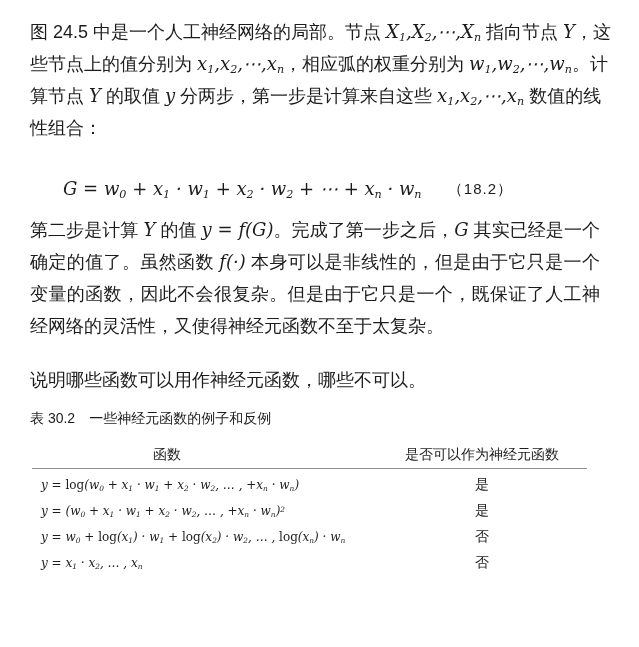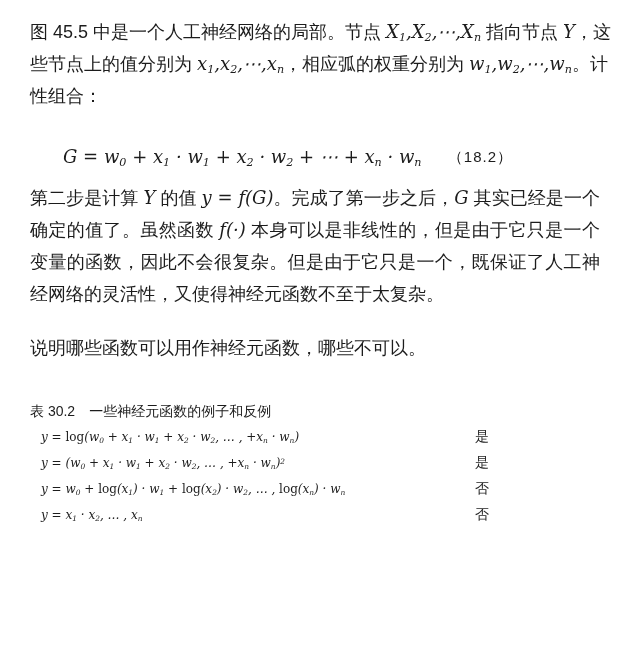--- a/index.html
+++ b/index.html
@@ -41,21 +41,21 @@
     padding-left: 33px;
     padding-right: 87px;
     font-size: 18px;
   }
   .eq-num {
     font-size: 15px;
     color: #1c1c1c;
     letter-spacing: 1px;
   }
   .table-caption {
-    margin-top: 37px;
+    margin-top: 12px;
     height: 20px;
     line-height: 20px;
     font-size: 14px;
   }
   .table-caption .cap-label { margin-right: 14px; }
   .nn-table {
     margin-left: 2px;
     width: 555px;
   }
   .thead {
@@ -87,22 +87,23 @@
     white-space: nowrap;
   }
   .cell-ans { flex: 1; text-align: center; font-size: 14px; font-family: "Liberation Sans", "DejaVu Sans", sans-serif; font-style: normal; }
 </style>
 </head>
 <body>
 
 <div class="page">
 
   <div class="para" id="p1">
-      <div class="line"><span>图 45.5 中是一个人工神经网络的局部。节点 </span><span class="math">X<sub>1</sub>,X<sub>2</sub>,⋯,X<sub>n</sub></span><span> 指向节点 </span><span class="math">Y</span><span>，这</span></div>
+      <div class="line"><span>图 24.5 中是一个人工神经网络的局部。节点 </span><span class="math">X<sub>1</sub>,X<sub>2</sub>,⋯,X<sub>n</sub></span><span> 指向节点 </span><span class="math">Y</span><span>，这</span></div>
       <div class="line"><span>些节点上的值分别为 </span><span class="math">x<sub>1</sub>,x<sub>2</sub>,⋯,x<sub>n</sub></span><span>，相应弧的权重分别为 </span><span class="math">w<sub>1</sub>,w<sub>2</sub>,⋯,w<sub>n</sub></span><span>。计</span></div>
+      <div class="line"><span>算节点 </span><span class="math">Y</span><span> 的取值 </span><span class="math">y</span><span> 分两步，第一步是计算来自这些 </span><span class="math">x<sub>1</sub>,x<sub>2</sub>,⋯,x<sub>n</sub></span><span> 数值的线</span></div>
       <div class="line"><span>性组合：</span></div>
     </div>
 
   <div class="formula-row">
     <span class="math">G = w<sub>0</sub> + x<sub>1</sub> · w<sub>1</sub> + x<sub>2</sub> · w<sub>2</sub> + ⋯ + x<sub>n</sub> · w<sub>n</sub></span>
     <span class="eq-num">（18.2）</span>
   </div>
 
   <div class="para" id="p2">
       <div class="line"><span>第二步是计算 </span><span class="math">Y</span><span> 的值 </span><span class="math">y = f(G)</span><span>。完成了第一步之后，</span><span class="math">G</span><span> 其实已经是一个</span></div>
@@ -113,20 +114,24 @@
 
   <div class="para" id="p3">
       <div class="line"><span>说明哪些函数可以用作神经元函数，哪些不可以。</span></div>
     </div>
 
   <div class="table-caption">
     <span class="cap-label">表 30.2</span><span class="cap-title">一些神经元函数的例子和反例</span>
   </div>
 
   <div class="nn-table">
+    <div class="thead">
+      <div class="th-fn">函数</div>
+      <div class="th-ans">是否可以作为神经元函数</div>
+    </div>
     <div class="tbody">
         <div class="trow">
           <div class="cell-fn math">y = <span class="rm">log</span>(w<sub>0</sub> + x<sub>1</sub> · w<sub>1</sub> + x<sub>2</sub> · w<sub>2</sub>, … , +x<sub>n</sub> · w<sub>n</sub>)</div>
           <div class="cell-ans">是</div>
         </div>
         <div class="trow">
           <div class="cell-fn math">y = (w<sub>0</sub> + x<sub>1</sub> · w<sub>1</sub> + x<sub>2</sub> · w<sub>2</sub>, … , +x<sub>n</sub> · w<sub>n</sub>)<sup>2</sup></div>
           <div class="cell-ans">是</div>
         </div>
         <div class="trow">

